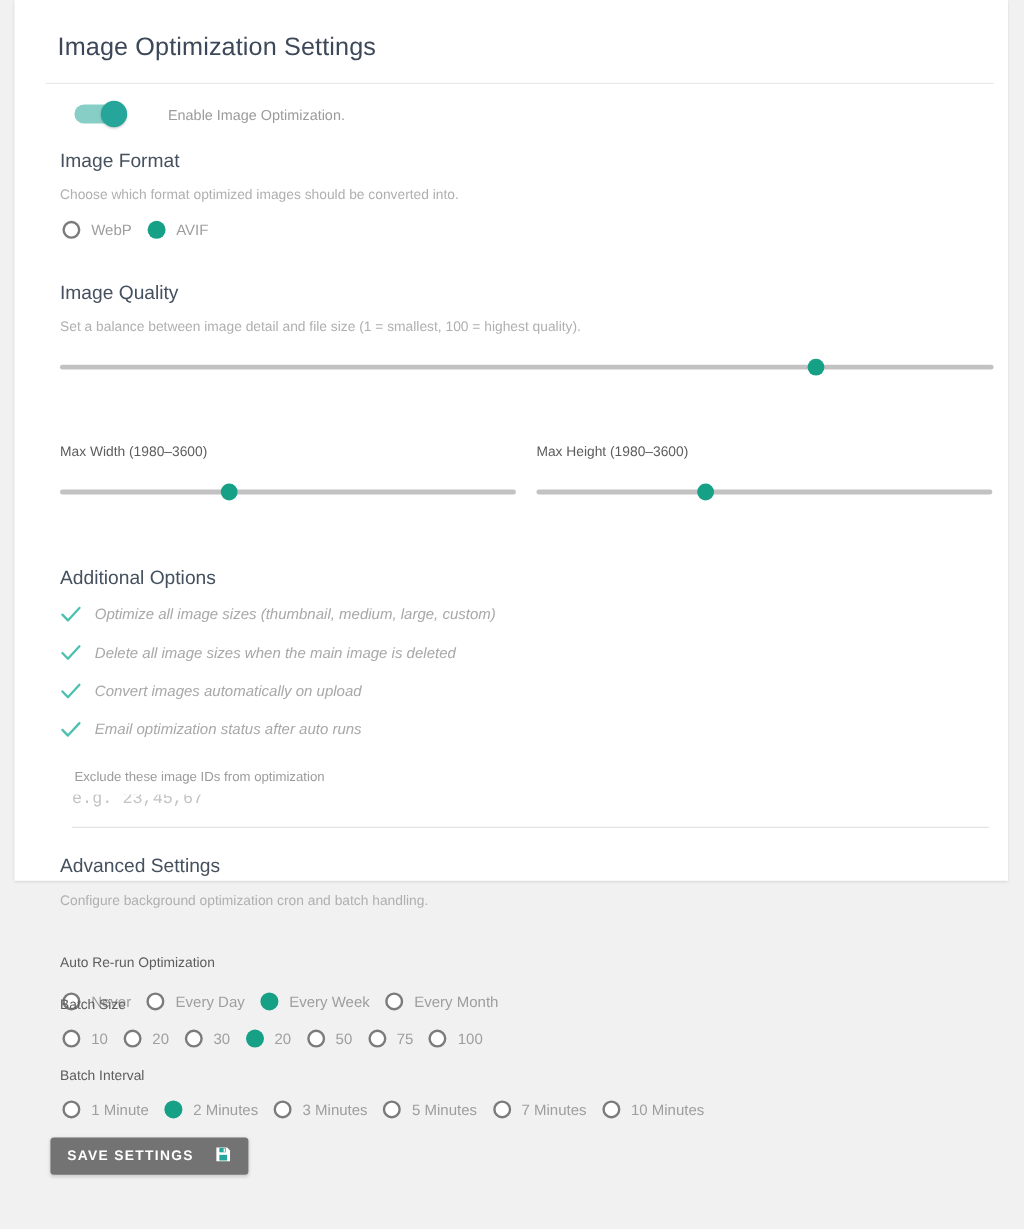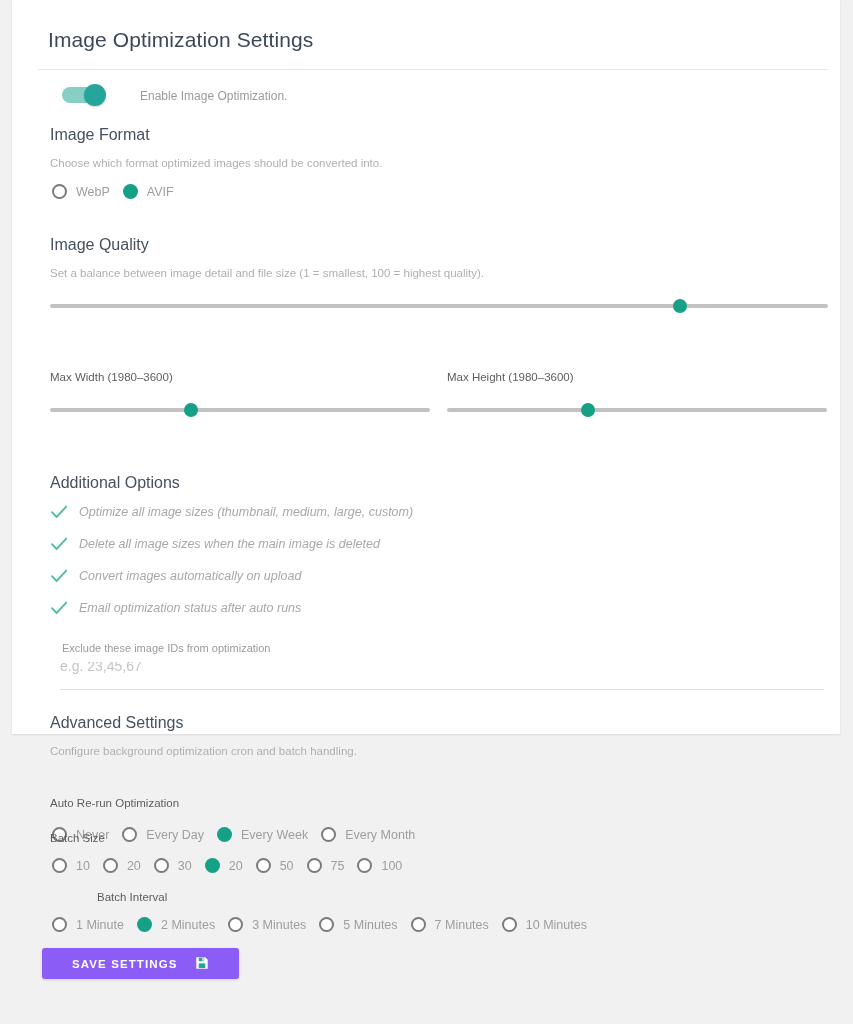--- a/index.html
+++ b/index.html
@@ -178,33 +178,33 @@
   }
   .text-field {
     position: absolute;
     left: 48px; top: 662px;
     width: 764px; height: 28px;
     border: none;
     border-bottom: 1px solid #e2e2e2;
     background: transparent;
     font-size: 14px;
     color: #555;
-    font-family: Liberation Sans, sans-serif;
+    font-family: Liberation Mono, monospace;
     outline: none;
     padding: 0 0 20px 0;
   }
   .text-field::placeholder { color: #c4c4c4; }
 
   
   .save-btn {
     position: absolute;
     left: 30px; top: 948px;
     height: 31px;
-    padding: 0 30px;
-    background: #8b5cf6;
+    padding: 0 14px;
+    background: #737373;
     border: none; border-radius: 3px;
     color: #fff;
     font-size: 11.5px; font-weight: 600;
     letter-spacing: 1.1px;
     display: flex; align-items: center; gap: 18px;
     cursor: pointer;
     box-shadow: 0 1px 3px rgba(0,0,0,0.15);
   }
 </style>
 </head>
@@ -349,21 +349,21 @@
         <div class="radio-item">
           <span class="radio"></span>
           <span class="radio-label">75</span>
         </div>
         <div class="radio-item">
           <span class="radio"></span>
           <span class="radio-label">100</span>
         </div>
       </div>
 
-      <div class="field-label" style="left:38px; top:891px;margin-left:47px;">Batch Interval</div>
+      <div class="field-label" style="left:38px; top:891px;">Batch Interval</div>
       <div class="radio-row" style="left:40px; top:917px;">
         <div class="radio-item">
           <span class="radio"></span>
           <span class="radio-label">1 Minute</span>
         </div>
         <div class="radio-item">
           <span class="radio on"></span>
           <span class="radio-label">2 Minutes</span>
         </div>
         <div class="radio-item">

